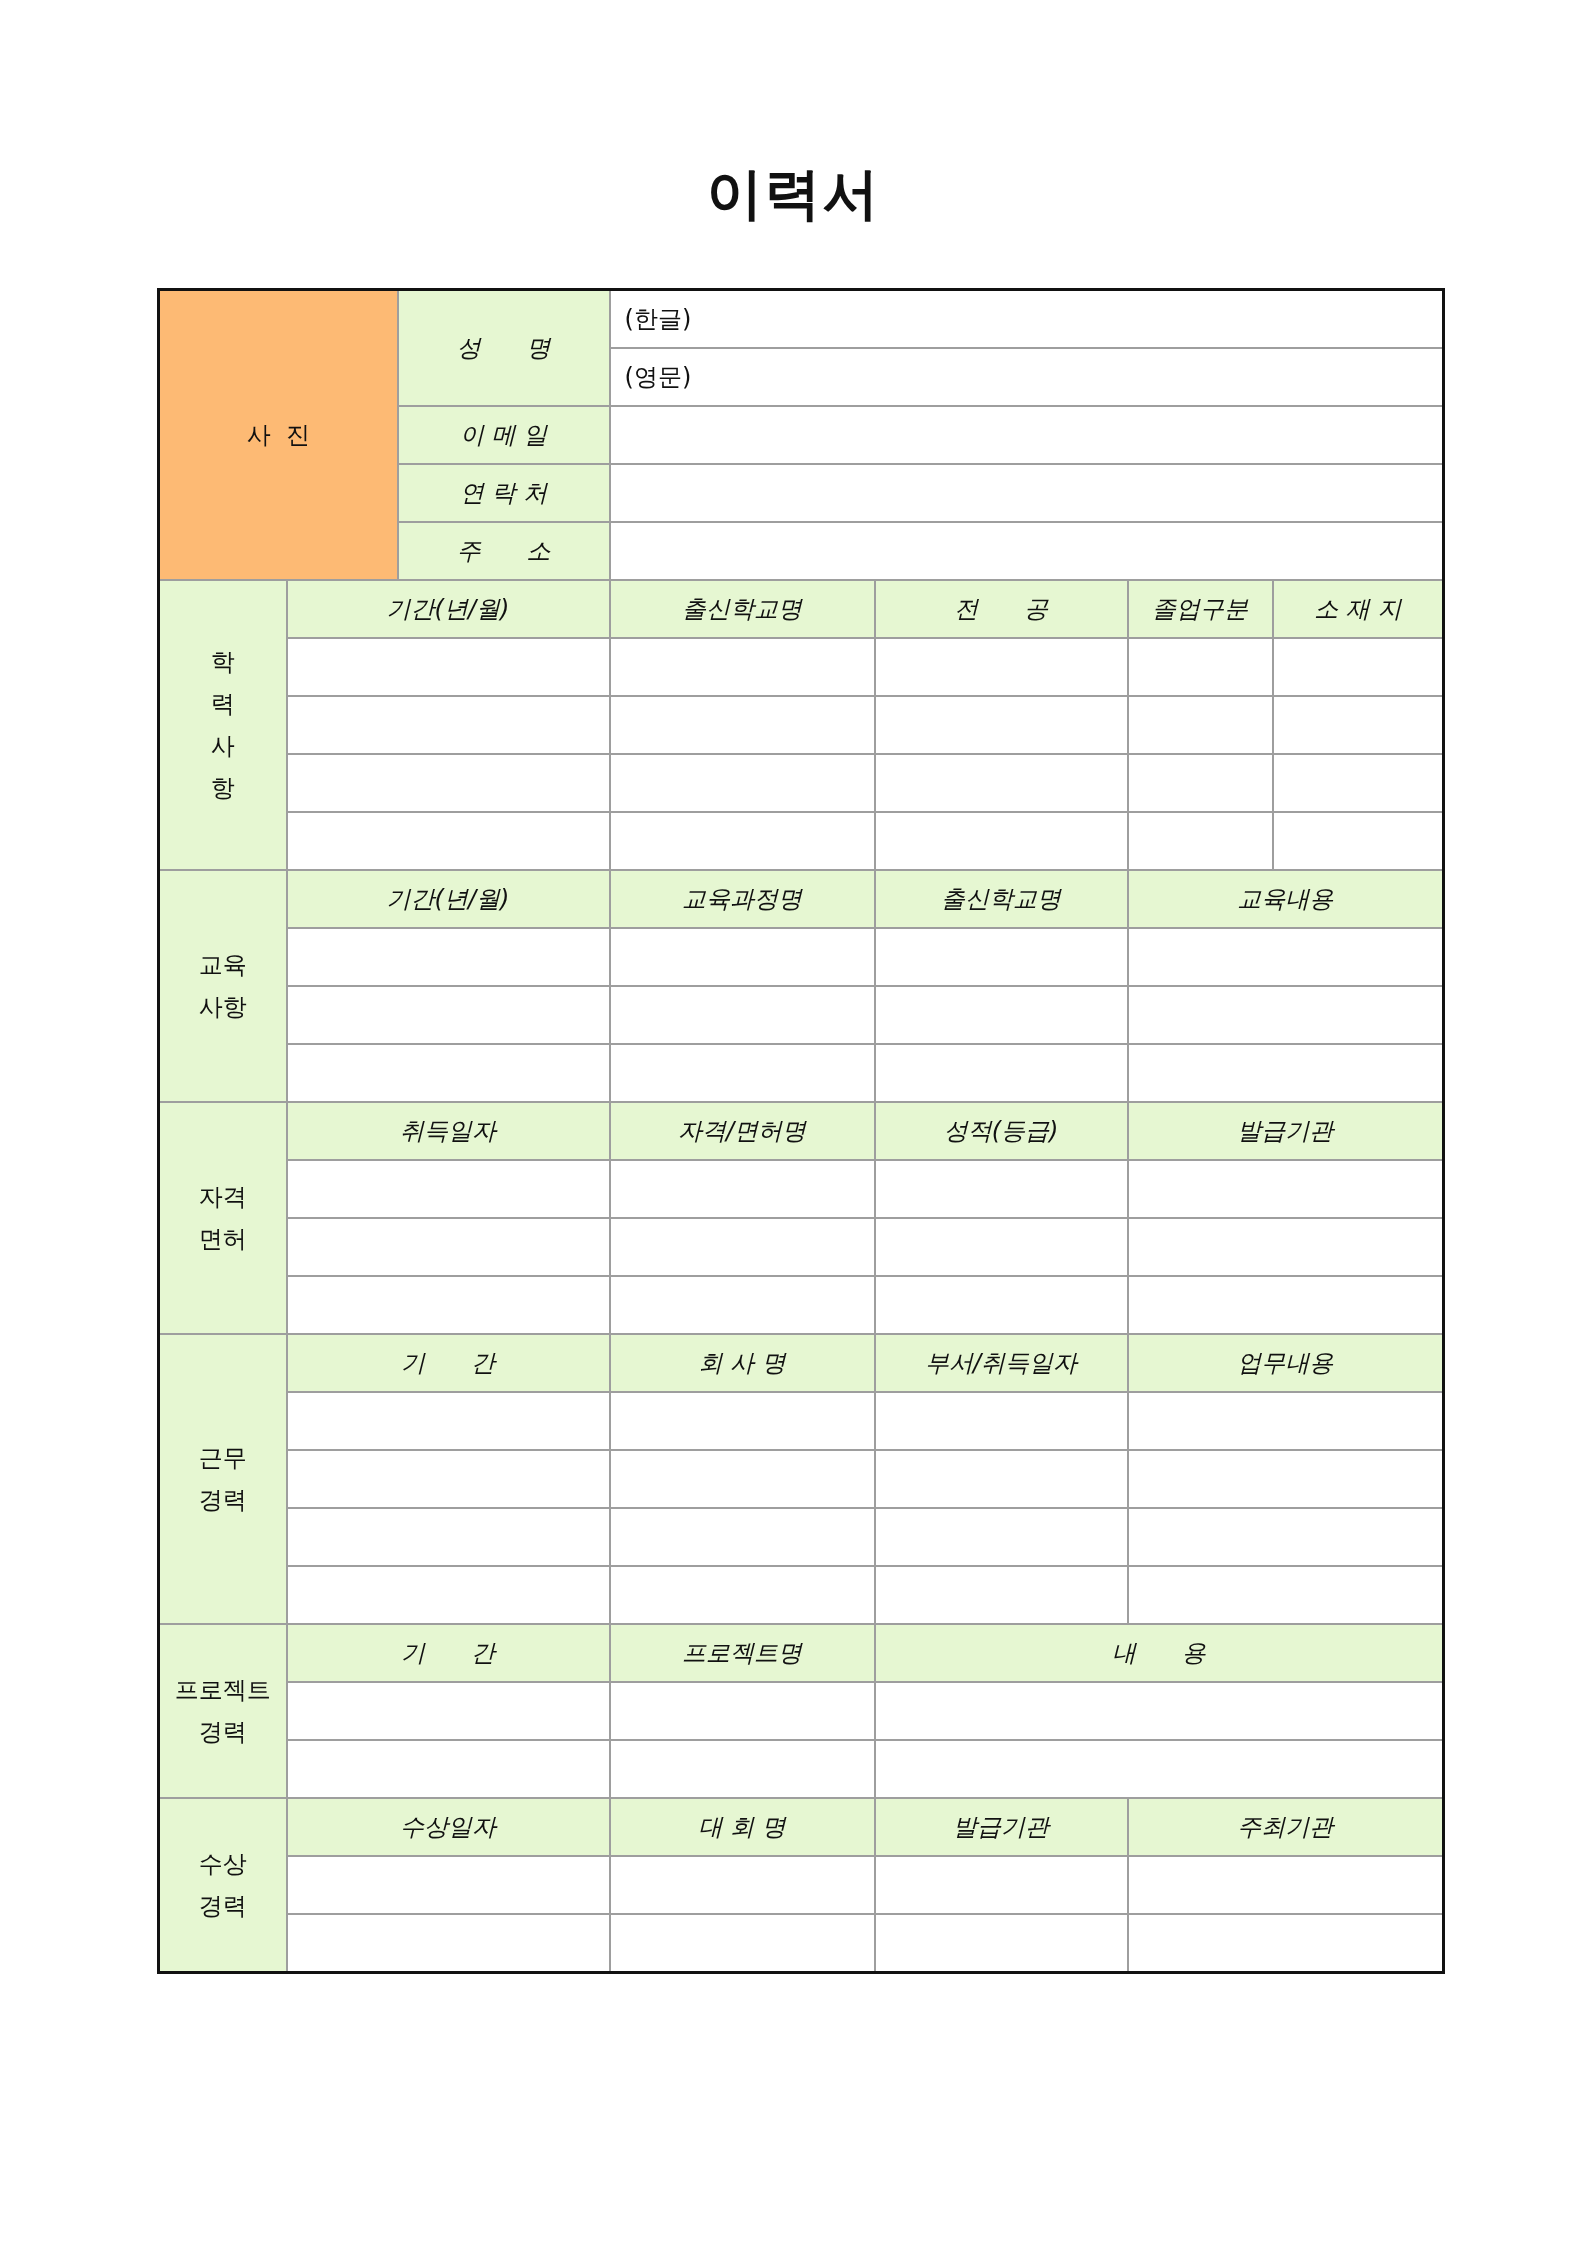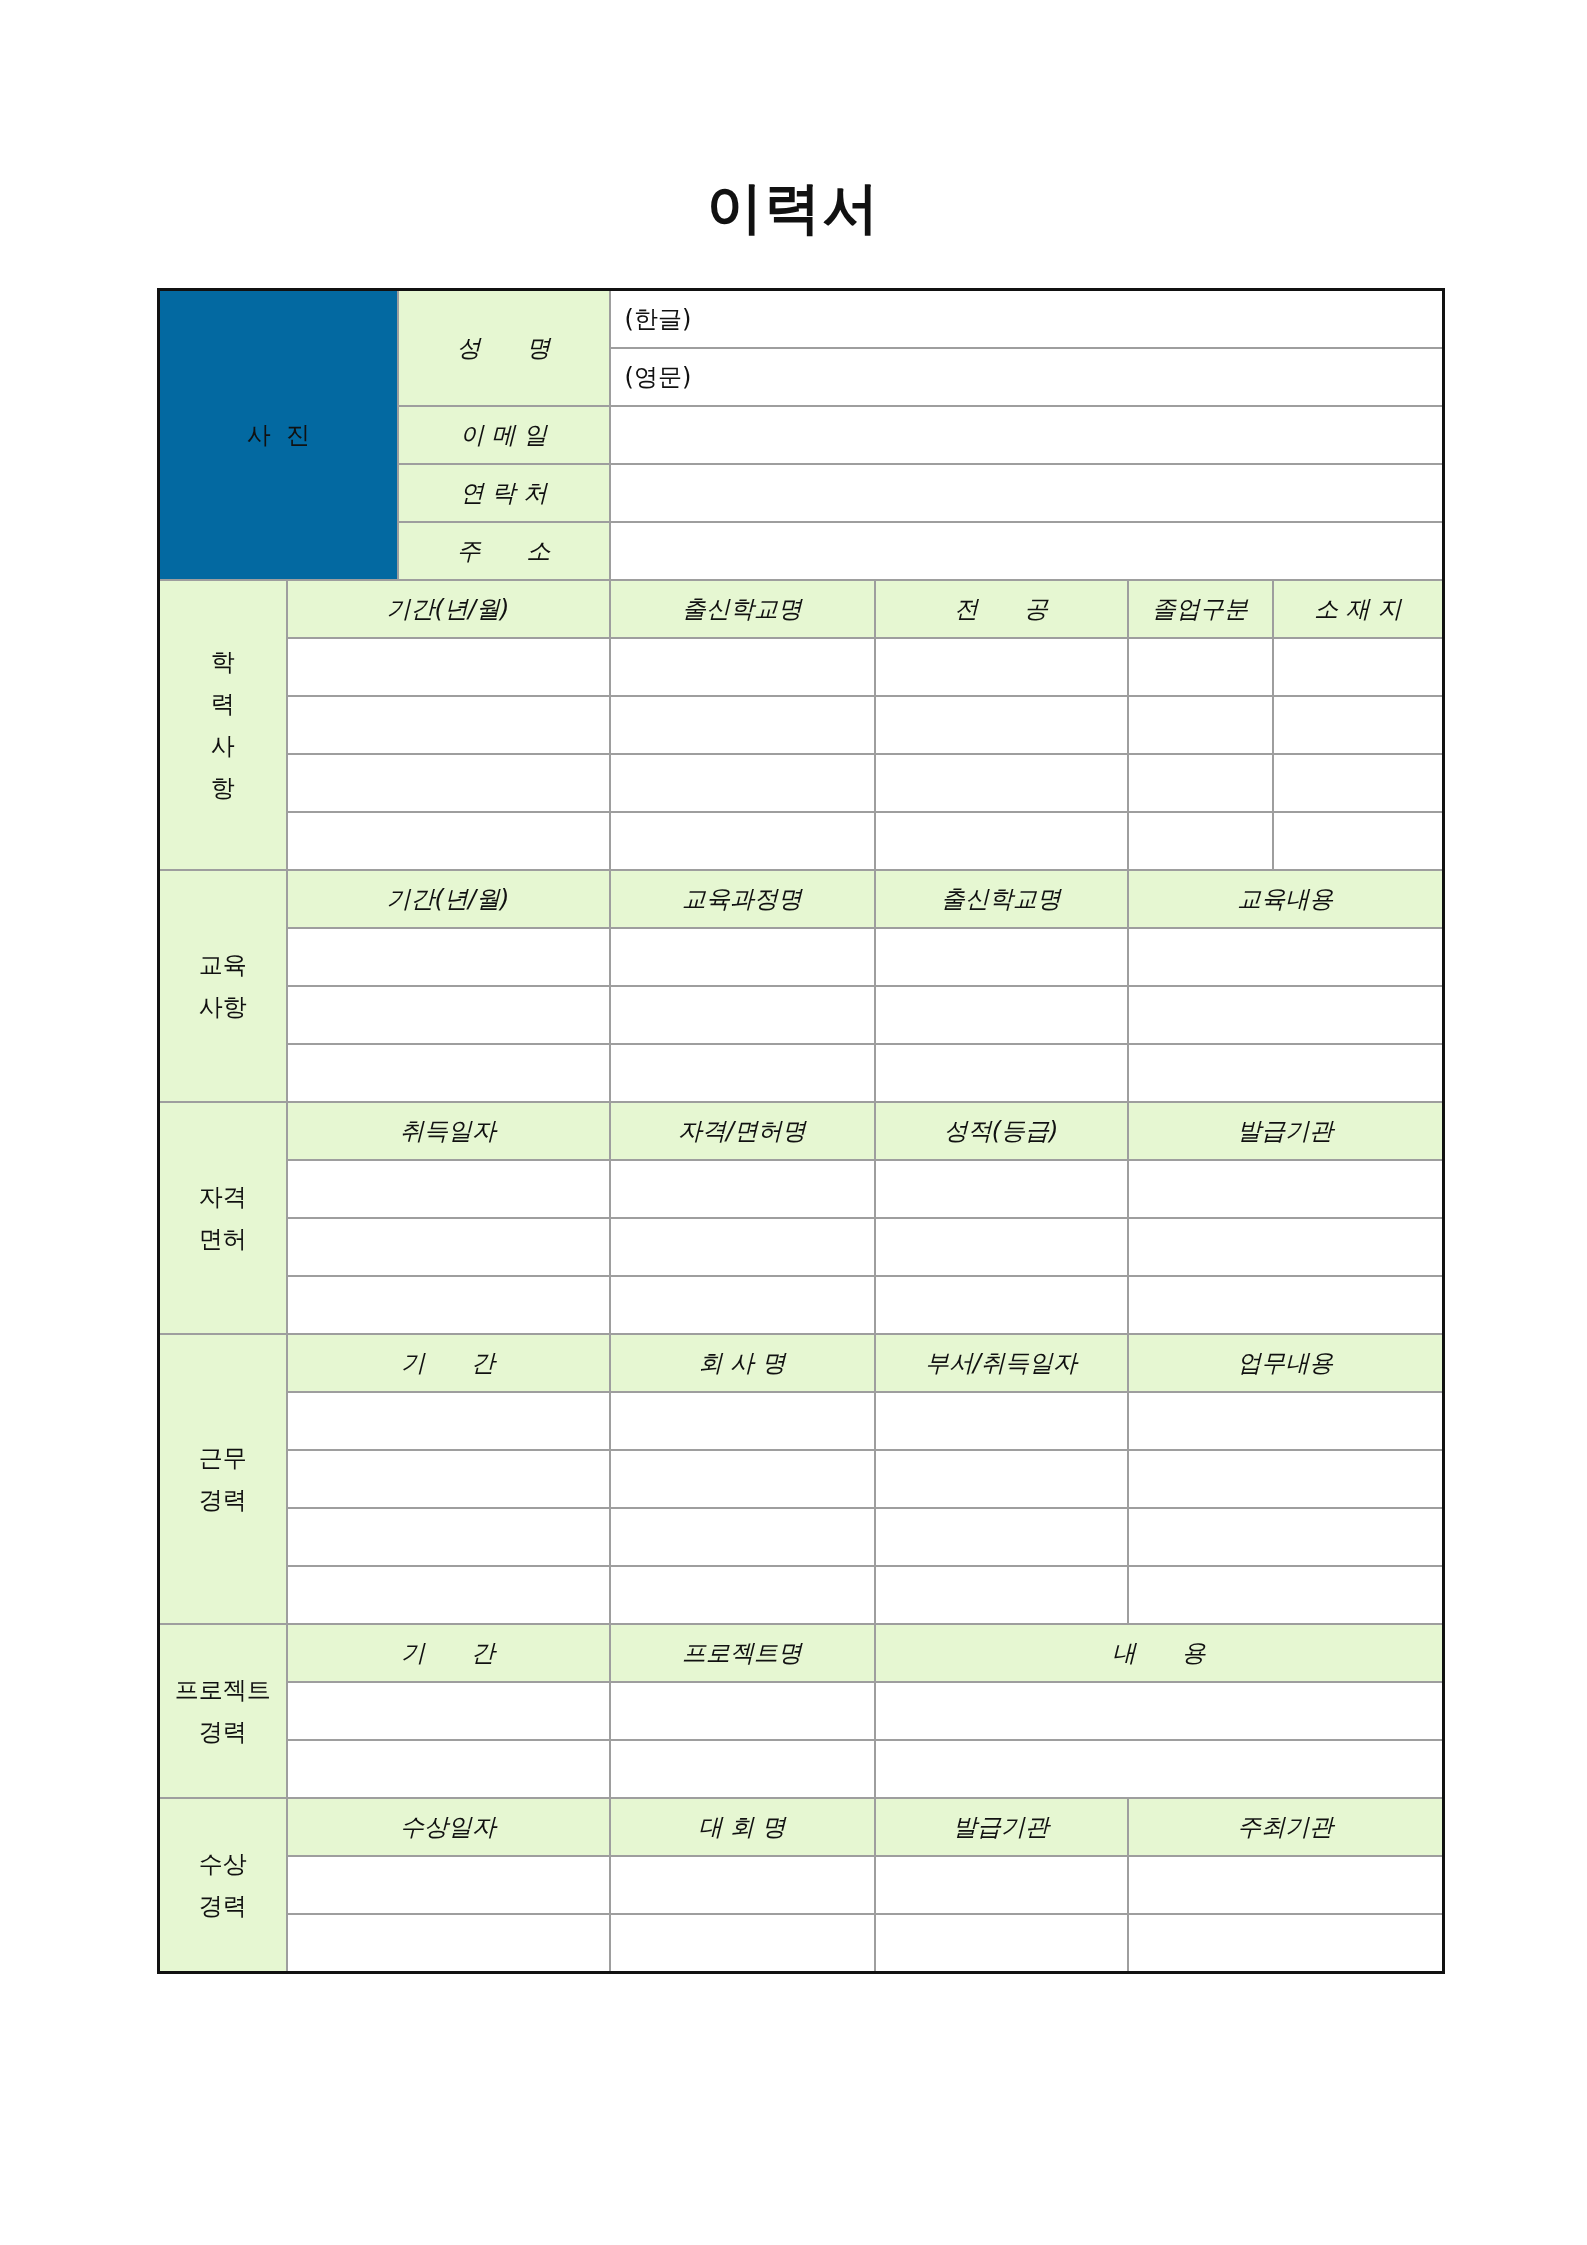--- a/index.html
+++ b/index.html
@@ -1,23 +1,23 @@
 <!DOCTYPE html>
 <html><head>
 <meta charset="utf-8">
 <style>
   html, body { margin: 0; padding: 0; background: #ffffff; }
   body { width: 1587px; height: 2245px; position: relative; font-family: "DejaVu Sans", sans-serif; color: #111; }
-  .title { position: absolute; top: 171px; left: 0; width: 1587px; text-align: center; font-size: 56px; font-weight: bold; letter-spacing: 2px; }
+  .title { position: absolute; top: 157px; left: 0; width: 1587px; text-align: center; font-size: 56px; font-weight: bold; letter-spacing: 2px; }
   table { position: absolute; left: 157px; top: 288px; width: 1285px; border-collapse: collapse; border: 3px solid #111; table-layout: fixed; }
   td { border: 2px solid #9e9e9e; height: 56px; padding: 0; font-size: 24px; text-align: center; vertical-align: middle; }
   td.hd { background: #e6f7d2; font-style: italic; }
   td.sec { background: #e6f7d2; line-height: 42px; }
   td.val { text-align: left; padding-left: 14px; margin-left: 41px; }
-  td.photo { background: #0369a1; }
+  td.photo { background: #fdba74; }
 </style>
 </head>
 <body>
 
 <div class="title">이력서</div>
 
 <table>
   <colgroup>
     <col style="width:128px">
       <col style="width:111px">

